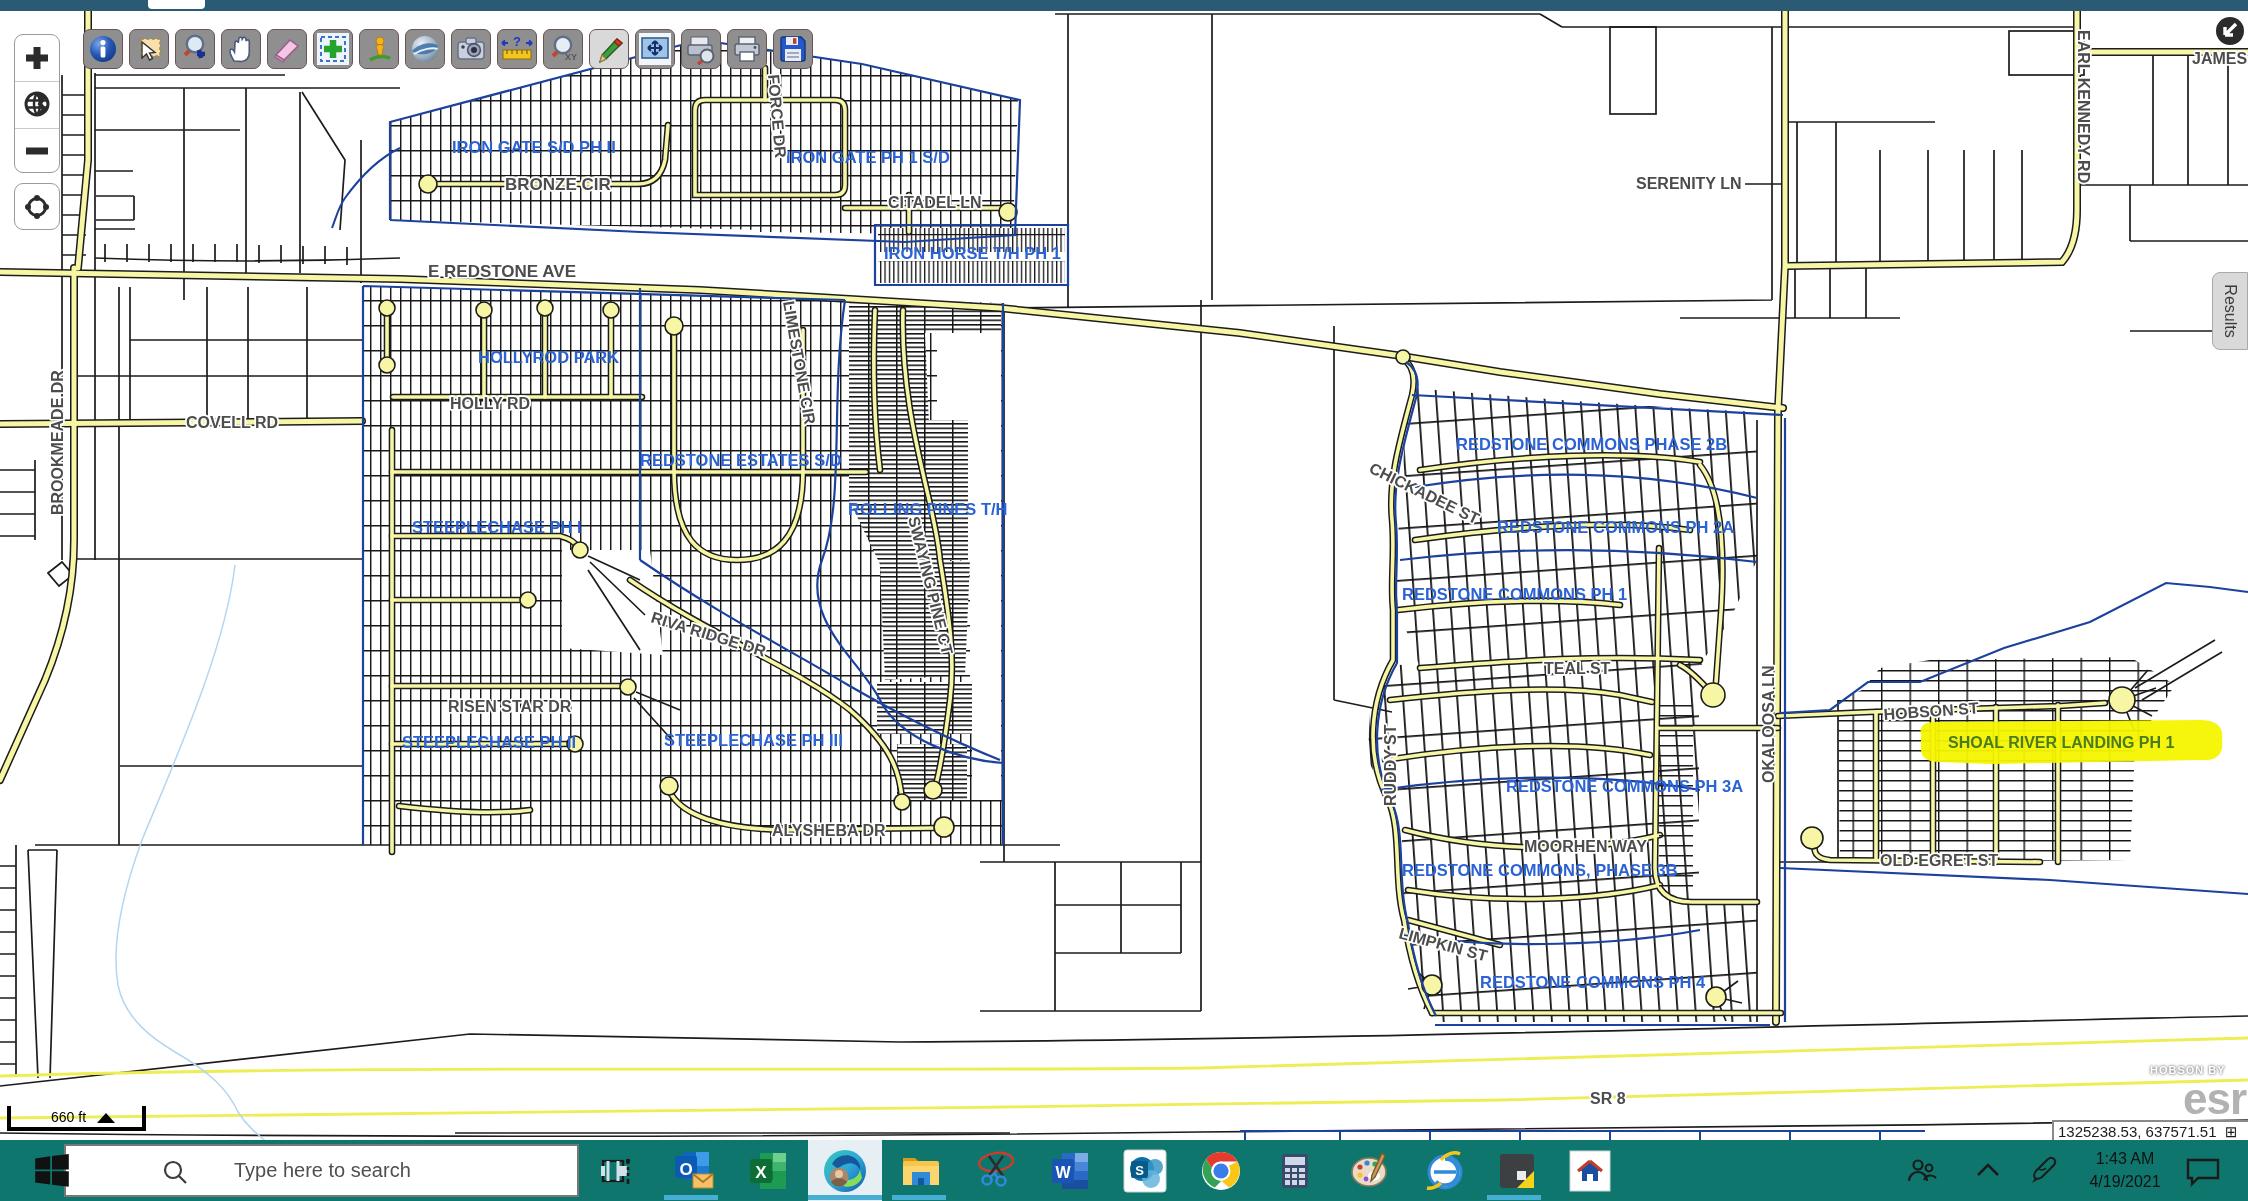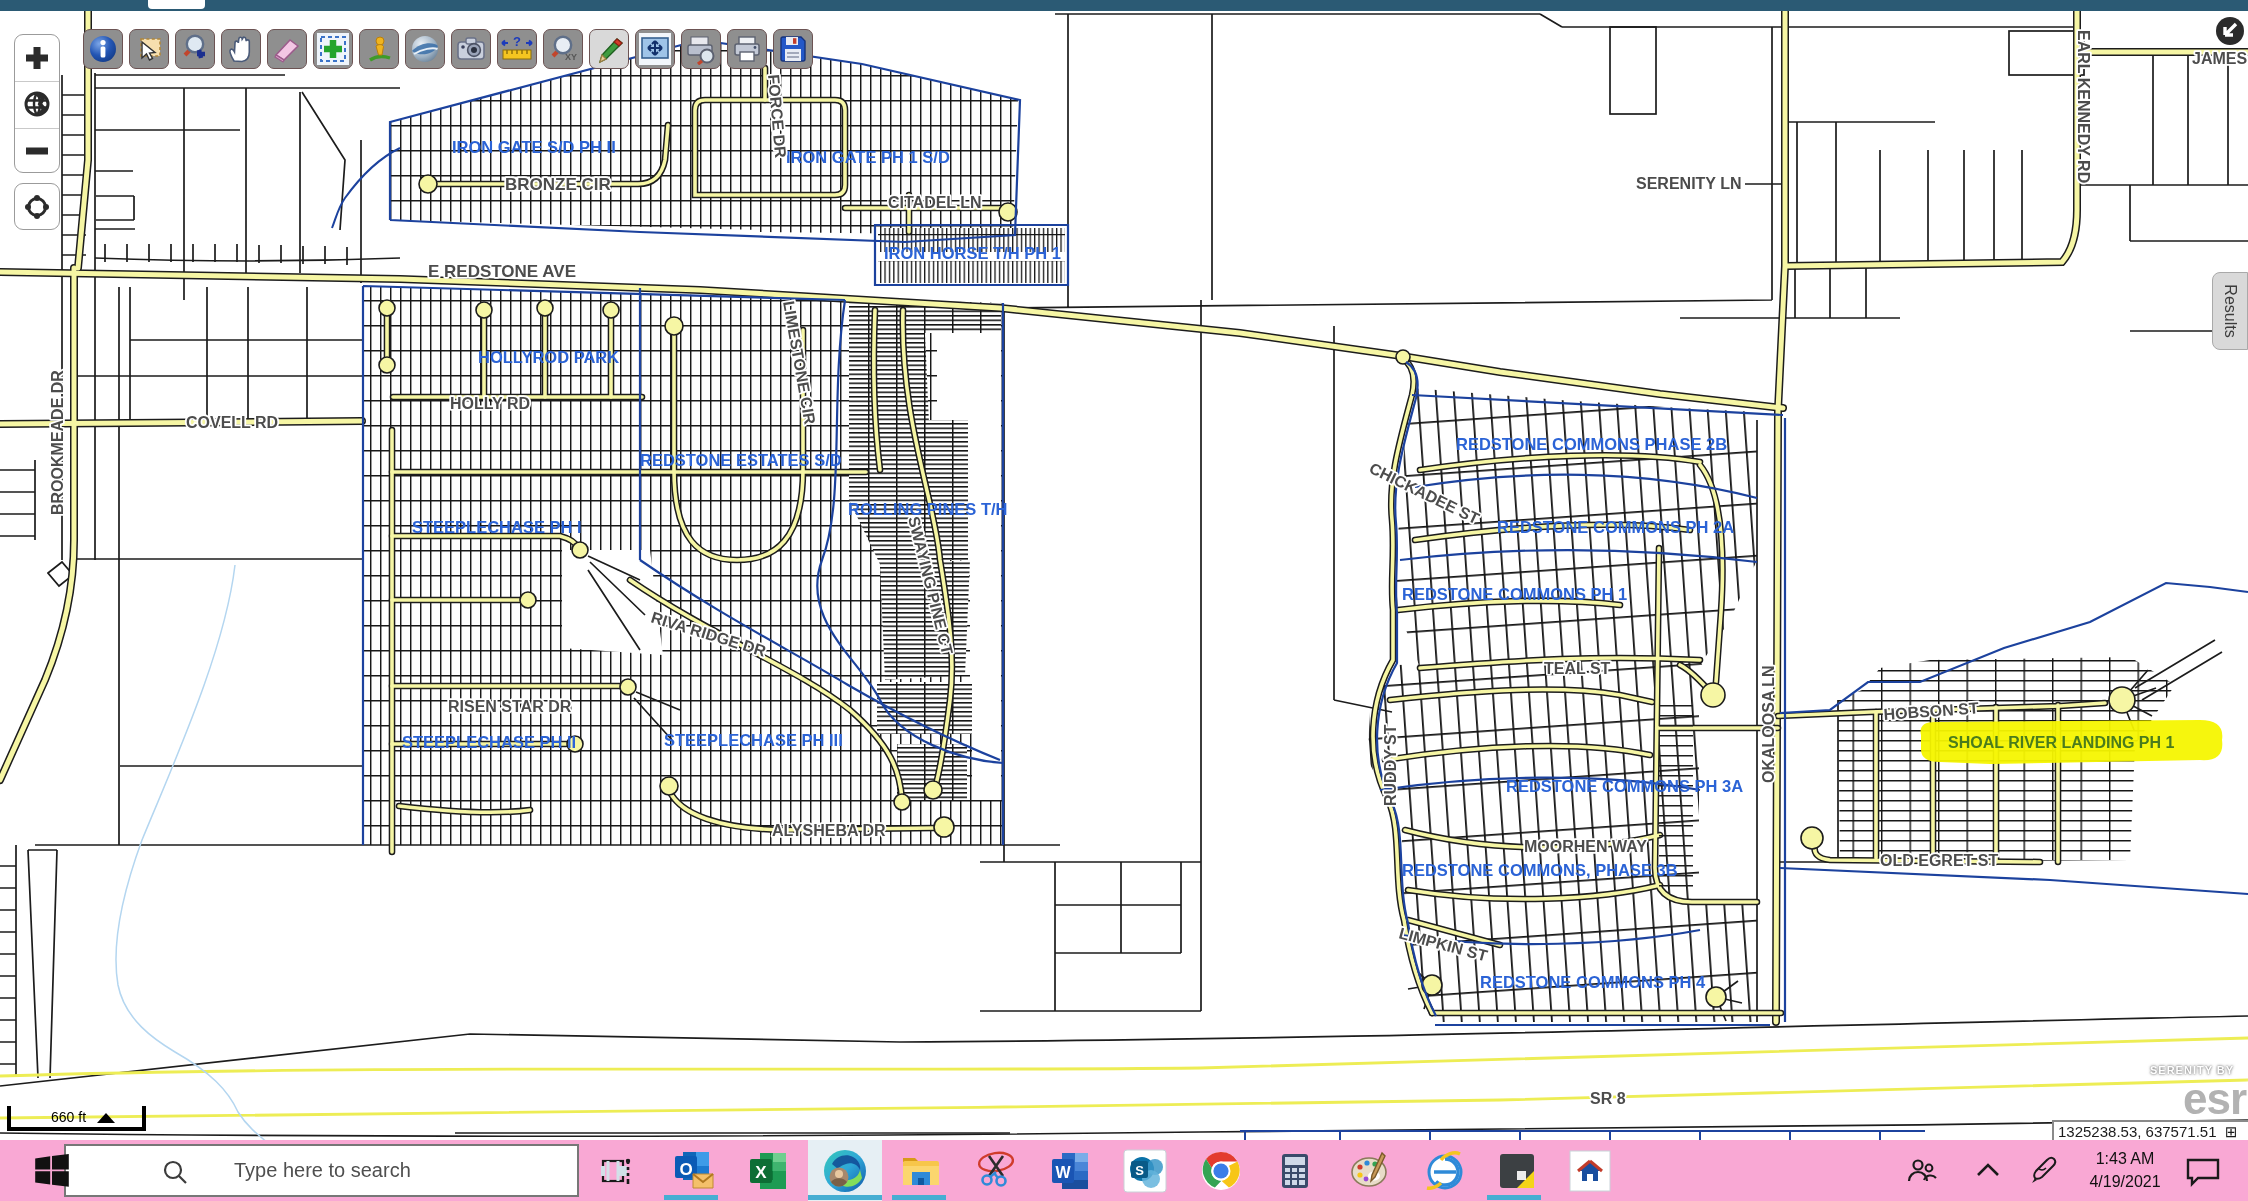--- a/index.html
+++ b/index.html
@@ -34,21 +34,21 @@
   
   #poweredby{left:2150px;top:1064px;font-size:11px;font-weight:bold;color:#fff;
       text-shadow:0 0 3px rgba(120,120,120,.9),0 0 2px rgba(120,120,120,.9);letter-spacing:1px;}
   #esri{left:2158px;top:1074px;font-size:44px;font-weight:bold;color:#b2b2b2;
       text-shadow:0 0 4px #fff,0 0 6px #fff;letter-spacing:-1px;margin-left:25px;}
   
   #coords{left:2052px;top:1120px;width:196px;height:21px;background:#fff;
       border-left:2px solid #8a8a8a;border-top:2px solid #8a8a8a;box-sizing:border-box;
       font-size:15px;color:#1c1c1c;padding-left:4px;line-height:19px;}
   
-  #taskbar{left:0;top:1140px;width:2248px;height:61px;background:#f9a8d4;}
+  #taskbar{left:0;top:1140px;width:2248px;height:61px;background:#0f766e;}
   #searchbox{position:absolute;left:64px;top:4px;width:515px;height:53px;background:#fff;
       border:2px solid #777;box-sizing:border-box;}
   #searchbox span{position:absolute;left:168px;top:13px;font-size:20px;color:#4f4f4f;}
   .tico{position:absolute;top:0;width:50px;height:61px;display:flex;align-items:center;justify-content:center;}
   .uline{position:absolute;top:55px;height:5px;background:#46aed2;}
   #traytime{position:absolute;left:2070px;top:7px;width:110px;text-align:center;font-size:16px;color:#111;line-height:23px;}
 </style>
 </head>
 <body>
 
@@ -494,21 +494,21 @@
 
 <div class="abs" id="results">
     <span>Results</span>
   </div>
 
 <div class="abs" id="scalebar">
     <div class="bar"></div>
     <div class="txt">660 ft</div>
     <div class="tri"></div>
   </div>
-<div class="abs" id="poweredby">SERENITY BY</div>
+<div class="abs" id="poweredby">HOBSON BY</div>
 <div class="abs" id="esri">esri</div>
 <div class="abs" id="coords">1325238.53, 637571.51&nbsp;&nbsp;⊞</div>
 
 <div class="abs" id="taskbar">
   <div id="searchbox">
     <svg style="position:absolute;left:95px;top:12px" width="28" height="28" viewBox="0 0 28 28">
       <circle cx="12" cy="12" r="8" fill="none" stroke="#3c3c3c" stroke-width="2.2"></circle>
       <path d="M18,18 L25,25" stroke="#3c3c3c" stroke-width="2.2"></path>
     </svg>
     <span>Type here to search</span>

